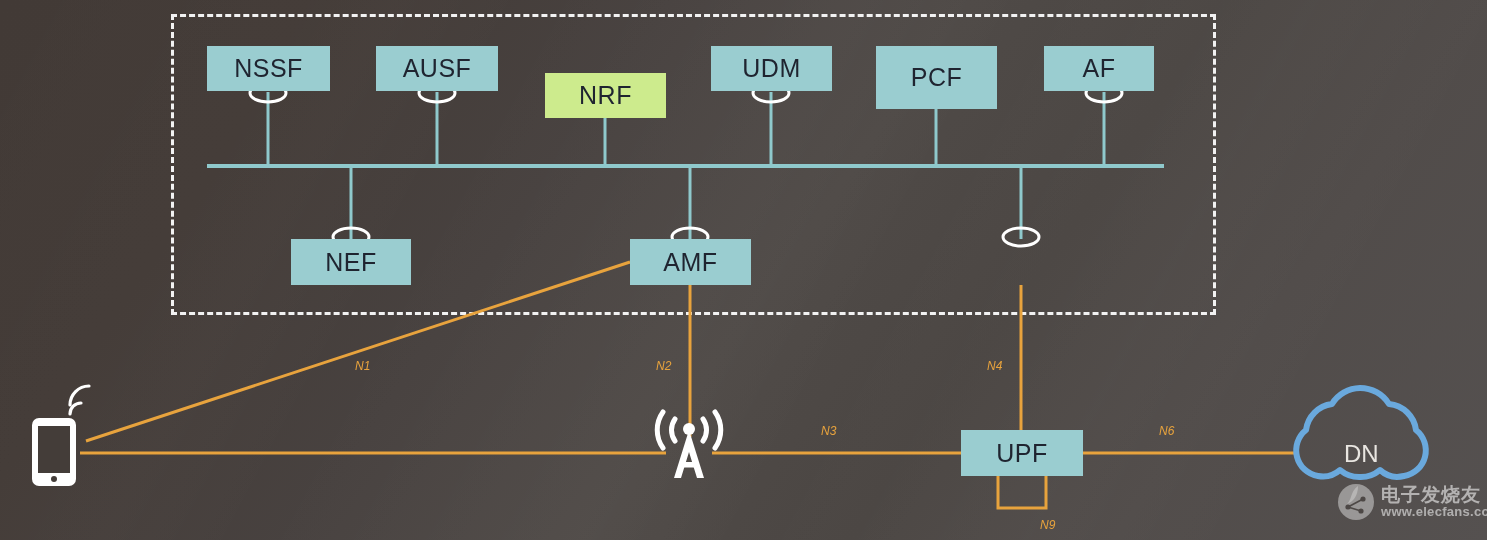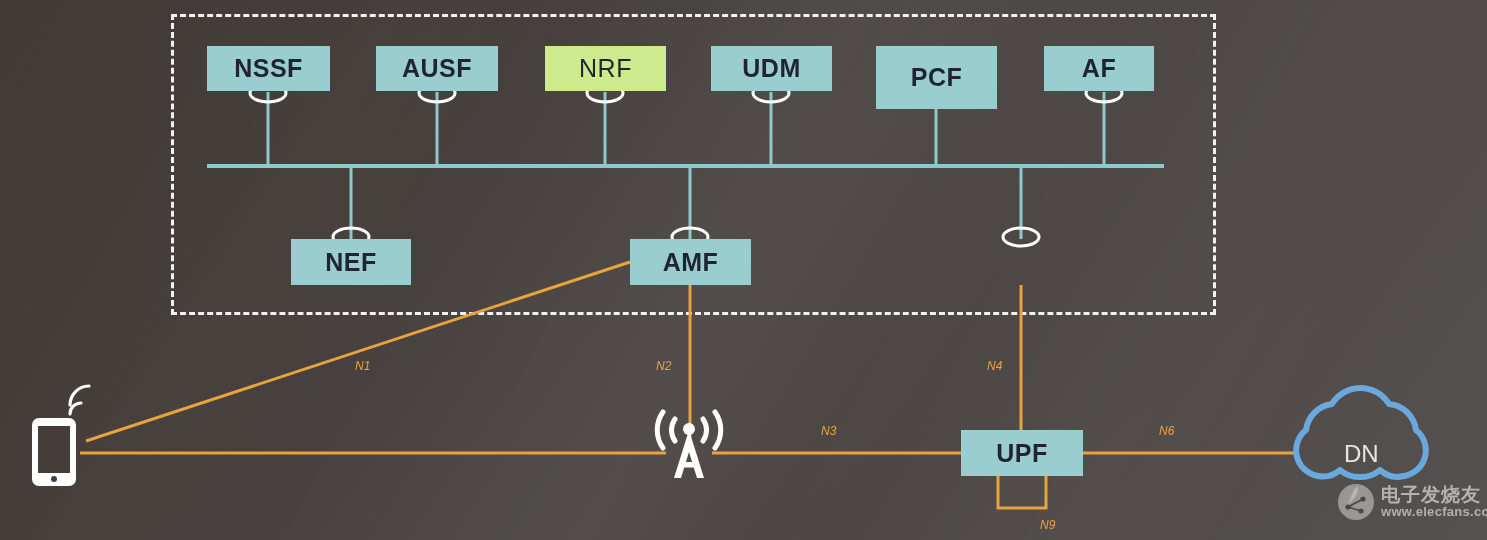--- a/index.html
+++ b/index.html
@@ -54,22 +54,22 @@
     display: flex;
     align-items: center;
     justify-content: center;
     color: #1f2430;
     font-size: 25px;
     font-weight: 300;
     letter-spacing: 0.5px;
     box-sizing: border-box;
     z-index: 6;
   }
-  .nf-box.teal  { background: #9acdd0; font-weight: bold; }
-  .nf-box.green { background: #cdeb8d; }
+  .nf-box.teal  { background: #9acdd0; }
+  .nf-box.green { background: #cdeb8d; margin-top: 27px; }
 
   
   .plane-box {
     position: absolute;
     left: 171px;
     top: 14px;
     width: 1045px;
     height: 301px;
     border: 3px dashed #f2f2f2;
     box-sizing: border-box;

